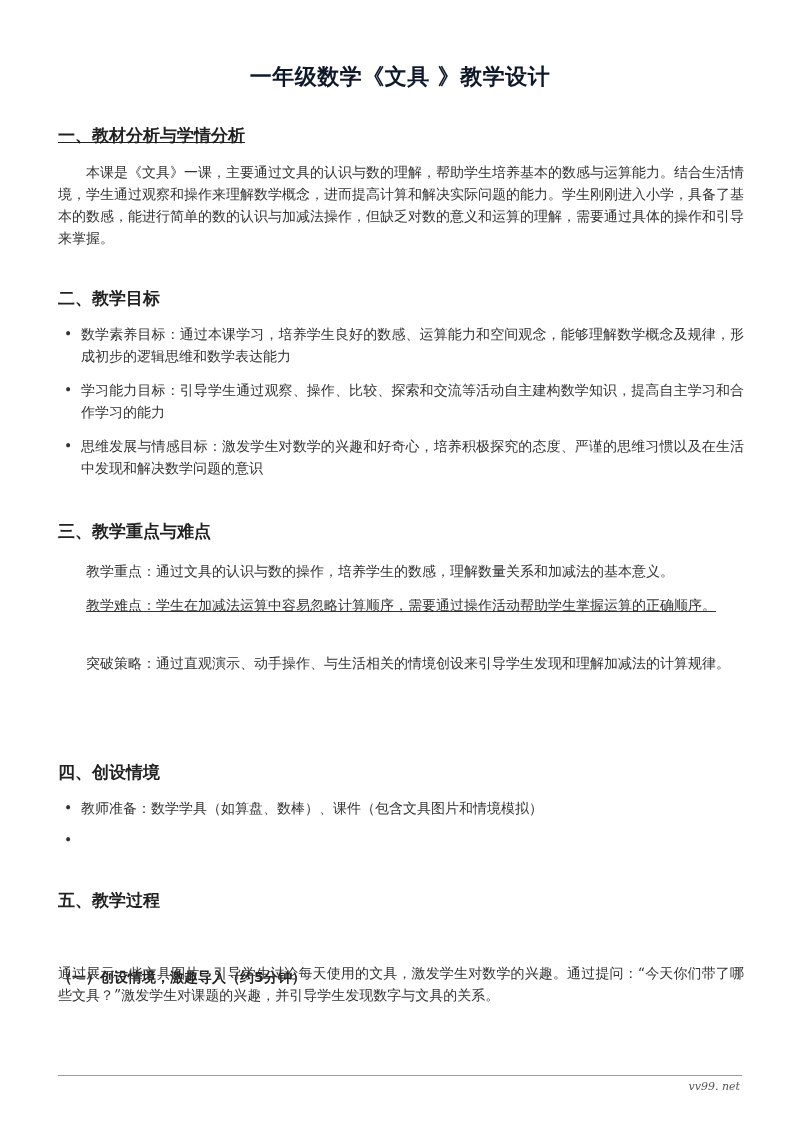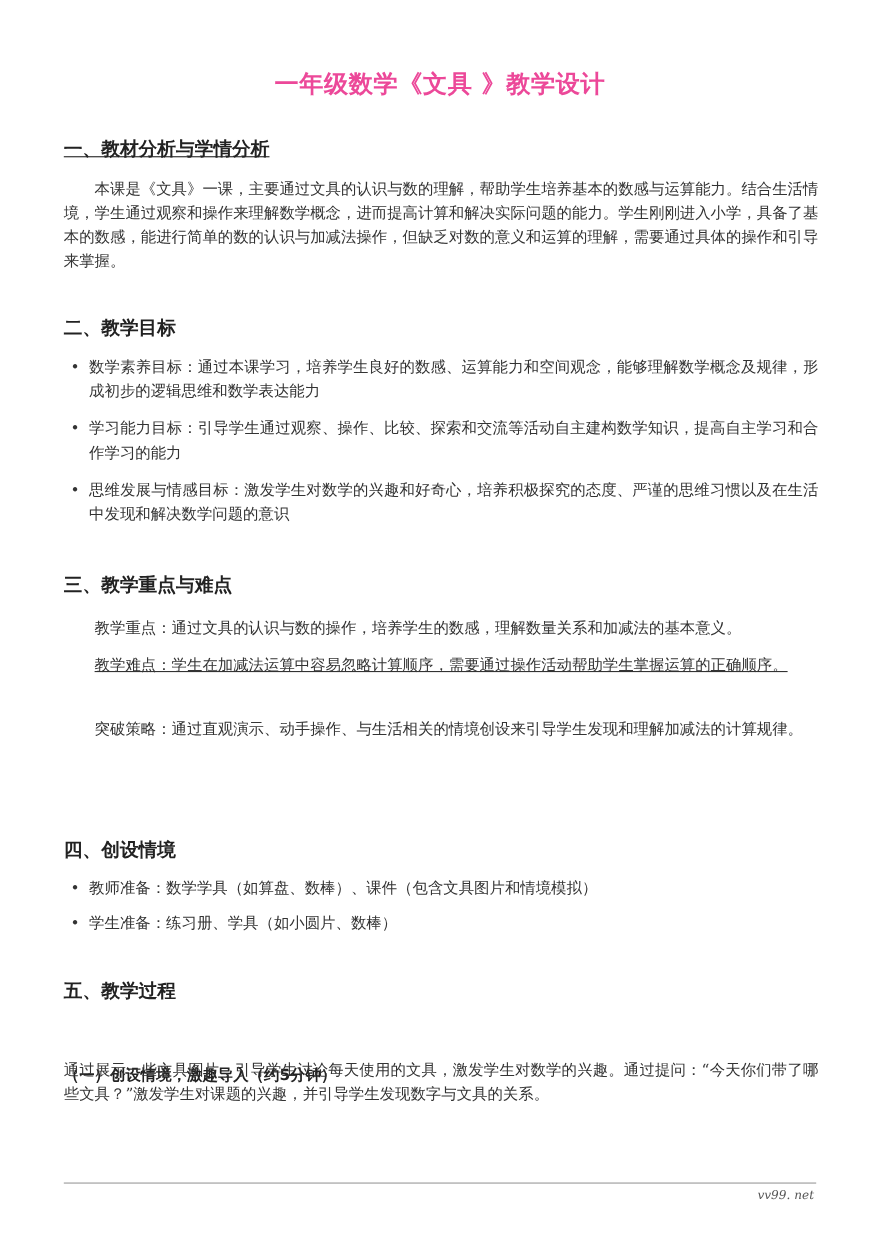--- a/index.html
+++ b/index.html
@@ -1,21 +1,21 @@
 <!DOCTYPE html>
 <html><head>
 <meta charset="utf-8">
 <style>
   html, body { margin: 0; padding: 0; background: #ffffff; }
   body { width: 800px; height: 1130px; position: relative; overflow: hidden;
          font-family: "DejaVu Serif", "Liberation Serif", serif; color: #333; }
   .page { position: absolute; left: 0; top: 0; width: 800px; height: 1130px; }
   .title { position: absolute; top: 62px; left: 0; width: 800px; text-align: center;
            font-family: "DejaVu Sans", "Liberation Sans", sans-serif; font-size: 22px;
-           font-weight: bold; color: #ec4899; letter-spacing: 0.5px; }
+           font-weight: bold; color: #0f172a; letter-spacing: 0.5px; }
   .h2 { position: absolute; left: 58px; font-family: "DejaVu Sans", "Liberation Sans", sans-serif;
         font-size: 17px; font-weight: bold; color: #222; }
   .h3 { position: absolute; left: 58px; font-family: "DejaVu Sans", "Liberation Sans", sans-serif;
         font-size: 14px; font-weight: bold; color: #222; margin-top: 36px; }
   .para { position: absolute; left: 58px; width: 686px; font-size: 14px; line-height: 22px;
           text-indent: 28px; color: #333; margin: 0; text-align: justify; }
   .para.noindent { text-indent: 0; }
   ul.bullets { position: absolute; left: 58px; width: 686px; margin: 0; padding: 0; list-style: none; }
   ul.bullets li { position: relative; padding-left: 23px; font-size: 14px; line-height: 22px; color: #333;
                   text-align: justify; }
@@ -61,21 +61,20 @@
     <p class="para" style="top:652px;">突破策略：通过直观演示、动手操作、与生活相关的情境创设来引导学生发现和理解加减法的计算规律。</p>
 
     <div class="h2" style="top:761px;">四、创设情境</div>
     <ul class="bullets" style="top:797px;">
       <li style="margin-bottom:10px;">
         <span class="dot">•</span>
         <span>教师准备：数学学具（如算盘、数棒）、课件（包含文具图片和情境模拟）</span>
       </li>
       <li>
         <span class="dot">•</span>
-        <span>学生准备：练习册、学具（如小圆片、数棒）</span>
       </li>
     </ul>
 
     <div class="h2" style="top:889px;">五、教学过程</div>
     <div class="h3" style="top:933px;">（一）创设情境，激趣导入（约5分钟）</div>
     <p class="para noindent" style="top:962px;">通过展示一些文具图片，引导学生讨论每天使用的文具，激发学生对数学的兴趣。通过提问：“今天你们带了哪些文具？”激发学生对课题的兴趣，并引导学生发现数字与文具的关系。</p>
   </div>
 
   <div class="footer-line"></div>
   <div class="footer-text">vv99. net</div>

